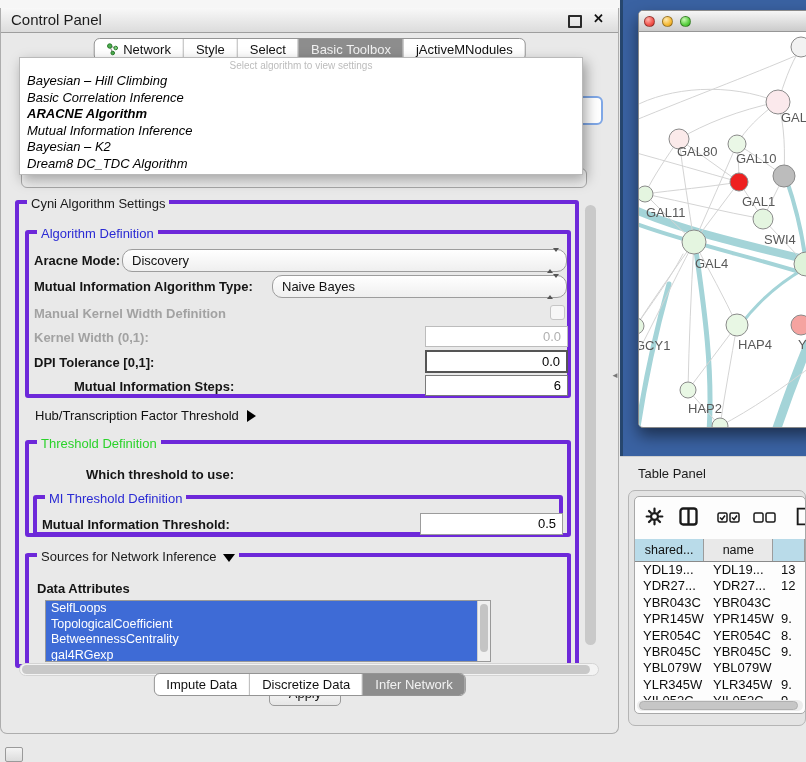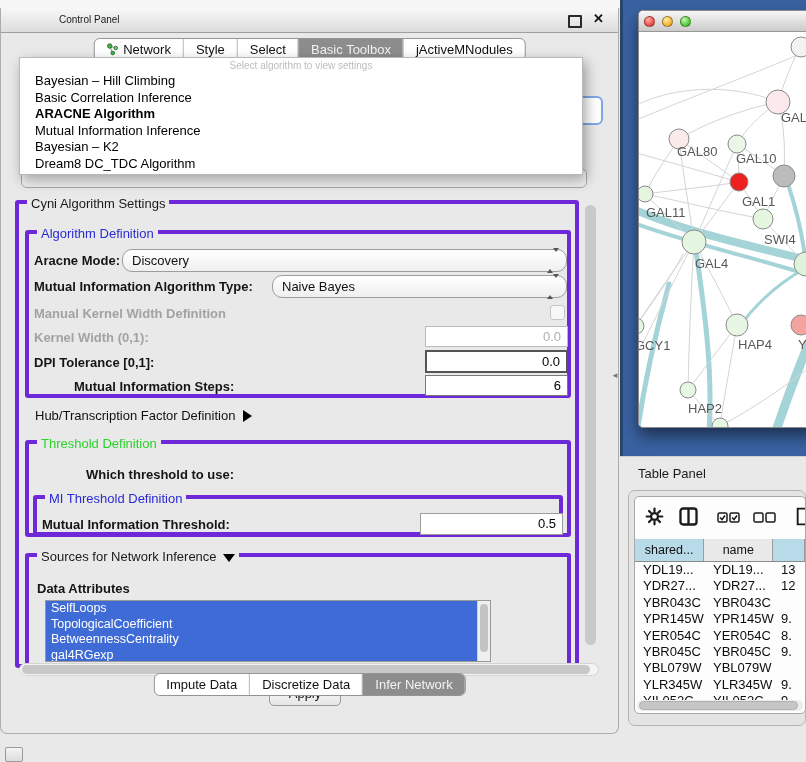--- a/index.html
+++ b/index.html
@@ -3,37 +3,37 @@
 <meta charset="utf-8">
 <style>
   html,body{margin:0;padding:0;}
   body{width:806px;height:762px;background:#e9e9e9;font-family:"Liberation Sans",sans-serif;position:relative;overflow:hidden;}
   #app{position:absolute;inset:0;}
 
   
   .topstrip{position:absolute;left:0;top:0;width:620px;height:8px;background:#f6f6f6;}
   .cp{position:absolute;left:0;top:8px;width:619px;height:726px;background:#e9e9e9;border:1px solid #adadad;border-top:none;border-radius:0 0 7px 7px;box-sizing:border-box;}
   .cp-titlebar{position:absolute;left:0;top:0;right:0;height:24px;background:linear-gradient(#f8f8f8,#dcdcdc);border-bottom:1px solid #9e9e9e;}
-  .cp-title{position:absolute;left:10px;top:0;line-height:24px;font-size:10px;color:#1c1c1c;margin-left:48px;}
+  .cp-title{position:absolute;left:10px;top:0;line-height:24px;font-size:15px;color:#1c1c1c;}
   .float-btn{position:absolute;right:36px;top:7px;width:10px;height:9px;border:2px solid #2a2a2a;border-radius:1px;}
   .close-btn{position:absolute;right:14px;top:3px;font-size:13px;font-weight:bold;color:#111;}
 
   
   .tabstrip{position:absolute;left:50%;transform:translateX(-50%);display:inline-flex;background:#fff;border:1px solid #949494;border-radius:6px;overflow:hidden;height:21px;}
   .tabstrip .tab{display:flex;align-items:center;padding:0 12px;font-size:13px;color:#111;border-left:1px solid #b8b8b8;cursor:default;white-space:nowrap;}
   .tabstrip .tab:first-child{border-left:none;}
   .tabstrip .tab.sel{background:#8d8d8d;color:#f2f2f2;}
   .tabstrip .tab svg{margin-right:5px;}
   #top-tabs{top:30px;}
   #bottom-tabs{top:665px;}
 
   
   .popup{position:absolute;left:18px;top:49px;width:562px;height:116px;background:#fff;border:1px solid #b9b9b9;box-shadow:3px 5px 12px rgba(0,0,0,.35);z-index:60;}
   .popup .ph{height:15px;line-height:16px;text-align:center;color:#bcbcbc;font-size:10px;}
-  .popup .opt{height:16.5px;line-height:16.5px;padding-left:15px;font-size:13px;color:#000;}
+  .popup .opt{height:16.5px;line-height:16.5px;padding-left:7px;font-size:13px;color:#000;font-style:italic;}
   .popup .opt.bold{font-weight:bold;}
 
   .combo-sliver{position:absolute;left:566px;top:88px;width:36px;height:29px;border:2px solid #7fa7e6;border-radius:6px;background:#fff;z-index:10;box-sizing:border-box;}
   .combo-partial{position:absolute;left:20px;top:160px;width:566px;height:20px;border:1px solid #a8a8a8;border-radius:6px;background:linear-gradient(#ffffff,#ececec);z-index:5;box-sizing:border-box;}
 
   
   .fs{position:absolute;border:4px solid #6d28d9;border-radius:3px;box-sizing:border-box;}
   .fs>.legend{position:absolute;top:-8px;left:8px;background:#e9e9e9;padding:0 4px;font-size:13px;white-space:nowrap;}
   .leg-blue{color:#2a2ad4;}
   .leg-green{color:#2bd22b;}
@@ -188,21 +188,21 @@
     <span class="lbl bold" style="left:33px;top:347px;">DPI Tolerance [0,1]:</span>
     <div class="fld strong" style="left:424px;top:342px;width:143px;height:23px;">
         <span>0.0</span>
       </div>
     <span class="lbl bold" style="left:33px;top:371px;margin-left:40px;">Mutual Information Steps:</span>
     <div class="fld mid" style="left:424px;top:367px;width:143px;height:21px;">
         <span>6</span>
       </div>
 
     <div class="hub">
-      <span>Hub/Transcription Factor Definition</span><span class="tri-right"></span>
+      <span>Hub/Transcription Factor Threshold</span><span class="tri-right"></span>
     </div>
 
     <div class="fs" style="left:24px;top:432px;width:546px;height:97px;">
       <span class="legend leg-green">Threshold Definition</span>
     </div>
     <span class="lbl bold" style="left:85px;top:459px;">Which threshold to use:</span>
     <div class="fs" style="left:32px;top:487px;width:530px;height:41px;">
       <span class="legend leg-blue">MI Threshold Definition</span>
     </div>
     <span class="lbl bold" style="left:41px;top:509px;">Mutual Information Threshold:</span>

